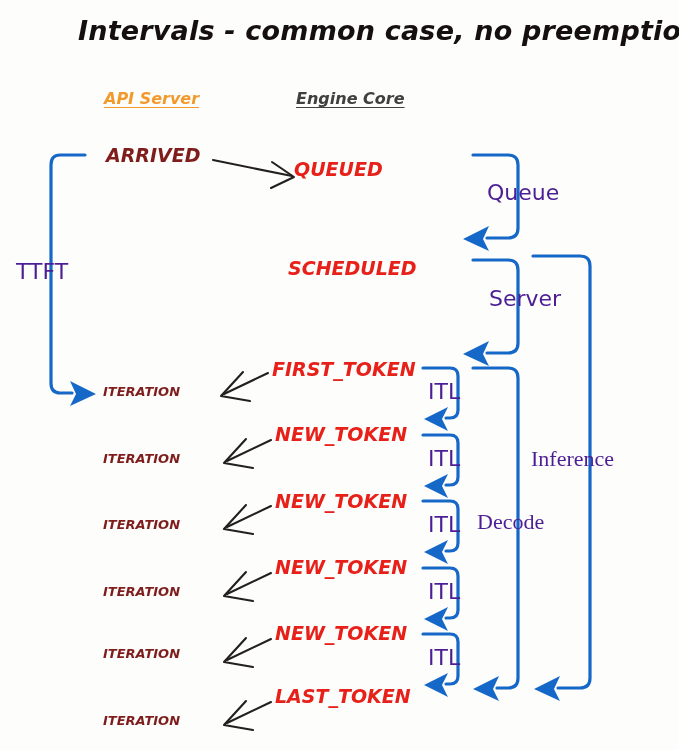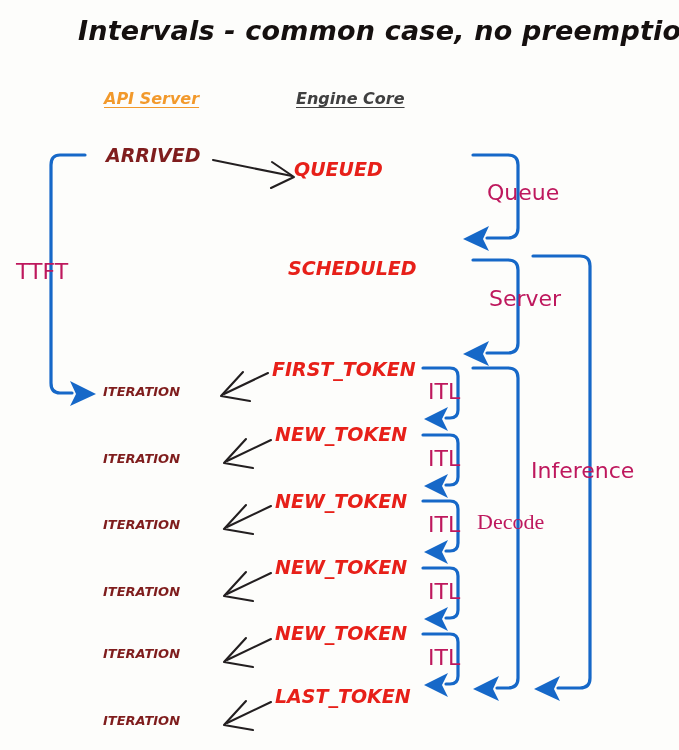--- a/index.html
+++ b/index.html
@@ -60,21 +60,21 @@
   .state.engine { color: #e72019; }
 
   .state.iter {
     font-size: 13px;
   }
 
   
   .bl {
     font-family: "DejaVu Sans", sans-serif;
     font-size: 22px;
-    color: #be185d;
+    color: #4c1d95;
     font-weight: normal;
   }
   .bl.small { font-size: 22px; }
 </style>
 </head>
 <body>
 
 <svg id="canvas" viewBox="0 0 679 750">
 
   <g>
@@ -178,19 +178,19 @@
 <div class="lbl state engine" style="left:275px; top:425px;">NEW_TOKEN</div>
 <div class="lbl state engine" style="left:275px; top:492px;">NEW_TOKEN</div>
 <div class="lbl state engine" style="left:275px; top:558px;">NEW_TOKEN</div>
 <div class="lbl state engine" style="left:275px; top:624px;">NEW_TOKEN</div>
 <div class="lbl state engine" style="left:275px; top:687px;">LAST_TOKEN</div>
 
 <div class="lbl bl" style="left:16px; top:261px;">TTFT</div>
 <div class="lbl bl" style="left:487px; top:182px;">Queue</div>
 <div class="lbl bl" style="left:489px; top:288px;">Server</div>
 <div class="lbl bl" style="left:477px; top:511px;font-family:Liberation Serif, serif;">Decode</div>
-<div class="lbl bl" style="left:531px; top:460px;">Inference</div>
+<div class="lbl bl" style="left:531px; top:448px;font-family:Liberation Serif, serif;">Inference</div>
 
 <div class="lbl bl small" style="left:428px; top:381px;">ITL</div>
 <div class="lbl bl small" style="left:428px; top:448px;">ITL</div>
 <div class="lbl bl small" style="left:428px; top:514px;">ITL</div>
 <div class="lbl bl small" style="left:428px; top:581px;">ITL</div>
 <div class="lbl bl small" style="left:428px; top:647px;">ITL</div>
 
 </body></html>

